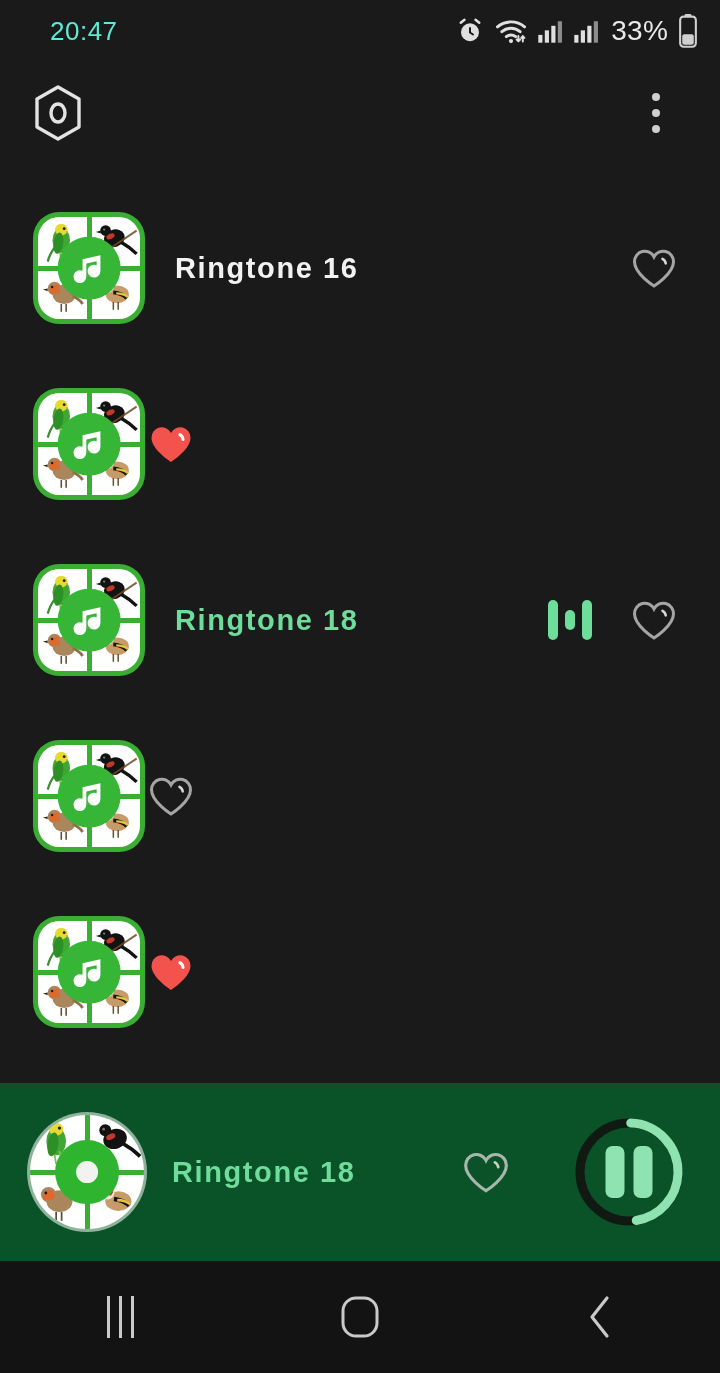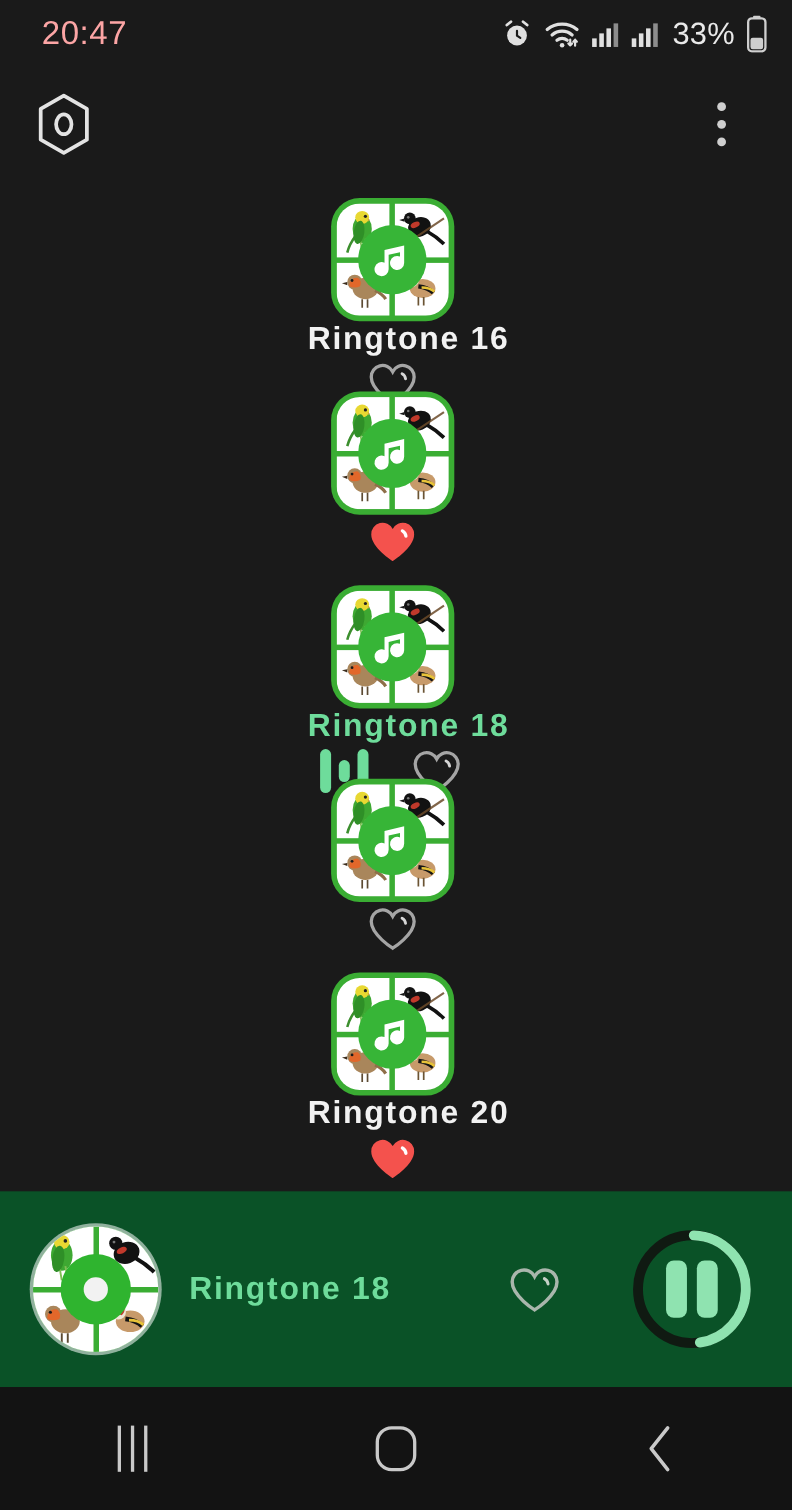--- a/index.html
+++ b/index.html
@@ -10,41 +10,41 @@
     overflow: hidden;
   }
   .phone { position: relative; width: 720px; height: 1373px; background: #1a1a1a; }
 
   
   .statusbar {
     position: absolute; top: 0; left: 0; width: 720px; height: 62px;
     display: flex; align-items: center; justify-content: space-between;
     padding: 0 22px 0 38px;
   }
-  .clock { color: #fca5a5; font-size: 30px; letter-spacing: .5px; }
+  .clock { color: #5eead4; font-size: 26px; letter-spacing: .5px; margin-left: 12px; }
   .status-right { display: flex; align-items: center; gap: 10px; text-align: center; }
   .status-right svg { display: block; }
   .batt-text { color: #e9e9e9; font-size: 28px; letter-spacing: .2px; margin-left: 2px; }
 
   
   .toolbar {
     position: absolute; top: 78px; left: 0; width: 720px; height: 70px;
     display: flex; align-items: center; justify-content: space-between;
     padding: 0 46px 0 30px;
   }
   .hex-btn { width: 56px; height: 62px; display: flex; align-items: center; justify-content: center; }
   .kebab { width: 36px; height: 54px; display: flex; flex-direction: column;
            align-items: center; justify-content: center; gap: 8px; }
   .kebab i { width: 8px; height: 8px; border-radius: 50%; background: #cfcfcf; display: block; }
 
   
   .list { position: absolute; top: 180px; left: 0; width: 720px; }
   .row {
     position: relative; height: 176px;
-    display: flex; align-items: center; padding: 0 40px 0 33px; flex-direction: column;
+    display: flex; align-items: center; padding: 0 40px 0 33px;
   }
   .thumb { width: 112px; height: 112px; flex: 0 0 112px; position: relative; }
   .title {
     margin-left: 30px; flex: 1 1 auto;
     font-size: 29px; font-weight: bold; letter-spacing: 1.6px; color: #f2f2f2;
     white-space: nowrap;
   }
   .title.playing { color: #6edc9b; }
   .row-right { display: flex; align-items: center; gap: 36px; }
   .eq { display: flex; align-items: center; gap: 7px; height: 44px; }
@@ -557,21 +557,20 @@
                 </svg>
             </div>
           </div>
           <div class="note-circle">
             <svg viewBox="0 0 24 24" fill="#ffffff">
                 <path d="M19 3.5v10.2a4.1 4.1 0 1 1-2.4-3.73V7.4l-6.6 1.5v8.3A4.1 4.1 0 1 1 7.6 13.5V6.2z"></path>
               </svg>
           </div>
         </div>
       </div>
-      <div class="title">Ringtone 20</div>
       <div class="row-right">
         <div class="heart-btn">
           <svg width="46" height="42" viewBox="0 0 46 42">
             <path d="M23 39S3.5 26.8 3.5 14.8A10.3 10.3 0 0 1 23 9.9a10.3 10.3 0 0 1 19.5 4.9C42.5 26.8 23 39 23 39z" fill="#f4524d"></path>
             <path d="M31.8 11.6a6.2 6.2 0 0 1 3.2 4.8" stroke="#ffffff" stroke-width="3" stroke-linecap="round" fill="none"></path>
           </svg>
         </div>
       </div>
     </div>
   </div>

